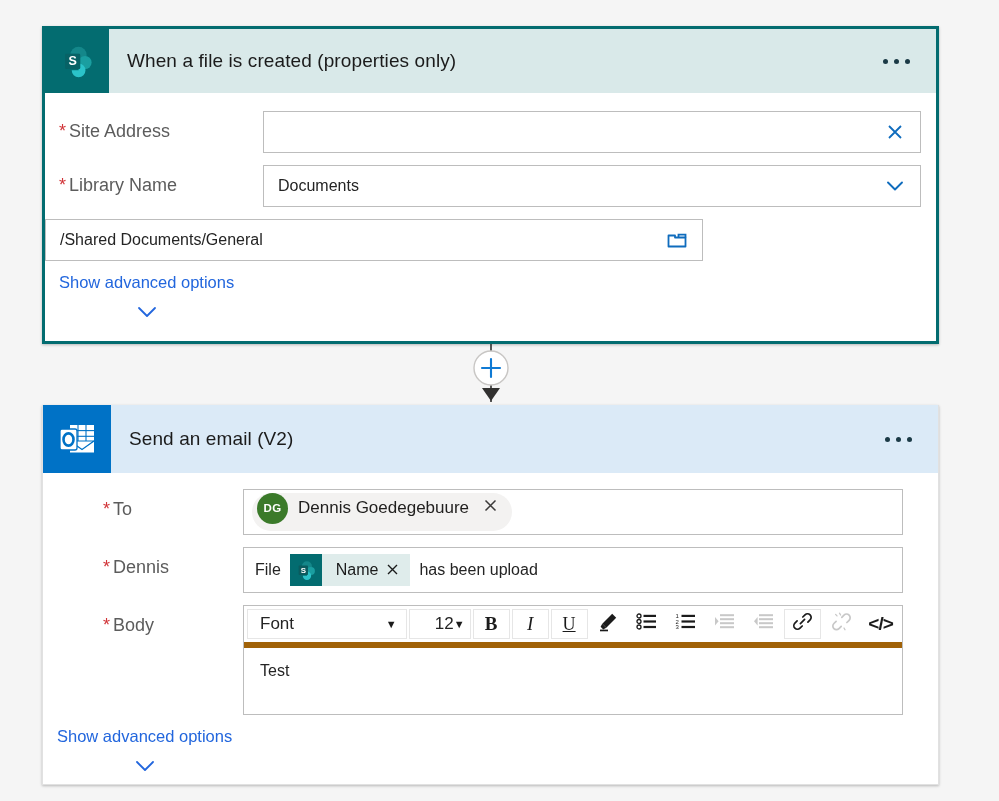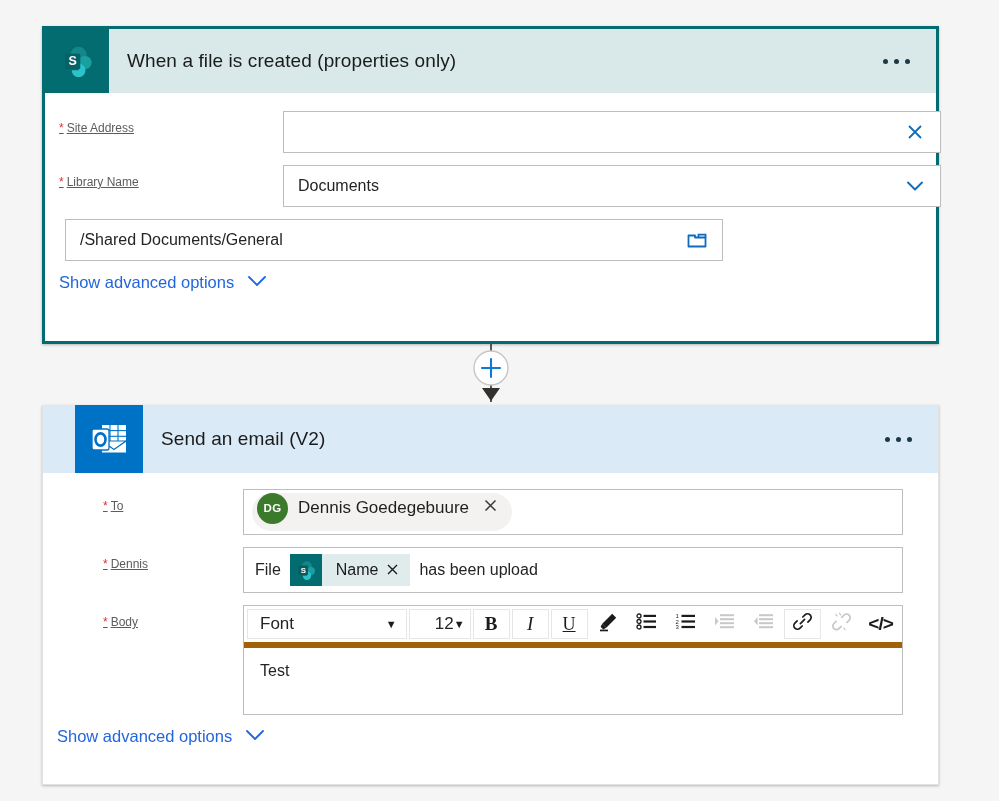--- a/index.html
+++ b/index.html
@@ -61,71 +61,70 @@
   #trigger-card .card-head { background: #d9e9e9; height: 64px; }
   #trigger-card .card-icon { background: #036c70; width: 64px; flex-basis: 64px; height: 64px;}
 
   
   #email-card {
     left: 42px; top: 405px;
     width: 897px; height: 380px;
     border: 1px solid #e1e1e1;
     border-top: none;
   }
-  #email-card .card-head { background: #dbeaf7; height: 68px; padding-left: 32px; }
+  #email-card .card-head { background: #dbeaf7; height: 68px; }
   #email-card .card-icon { background: #0072c6; }
 
   
   .body-area { padding: 18px 0 0 0; }
   .row {
     display: flex;
     align-items: flex-start;
     margin-bottom: 12px;
   }
   .lbl {
     width: 218px;
     flex: 0 0 218px;
     padding-left: 22px;
     padding-top: 10px;
-    font-size: 12px;
+    font-size: 18px;
     color: #5c5c5c;
     white-space: nowrap;
-    text-decoration: underline;
   }
   .lbl.pad2 { padding-left: 14px; }
   .req { color: #d13438; margin-right: 3px; }
 
   .field {
     position: relative;
     flex: 0 0 auto;
     background: #fff;
     border: 1px solid #bdbdbd;
     height: 42px;
     display: flex;
     align-items: center;
     padding: 0 12px 0 14px;
     font-size: 16px;
     color: #242424;
-    margin-left: 20px;
   }
   #trigger-card .field { width: 658px; }
   .field .txt { flex: 1 1 auto; white-space: nowrap; }
   .field-icon {
     flex: 0 0 auto;
     display: flex; align-items: center; justify-content: center;
     width: 26px; height: 26px;
     color: #0f6cbd;
   }
 
   
   .adv {
     display: flex; align-items: center; gap: 12px;
     color: #2266dd;
     font-size: 16.5px;
     padding-left: 14px;
+    flex-direction: column;
   }
   .adv .chev { display: block; }
 
   
   #connector {
     position: absolute;
     left: 466px; top: 344px;
     width: 50px; height: 62px;
   }
 

